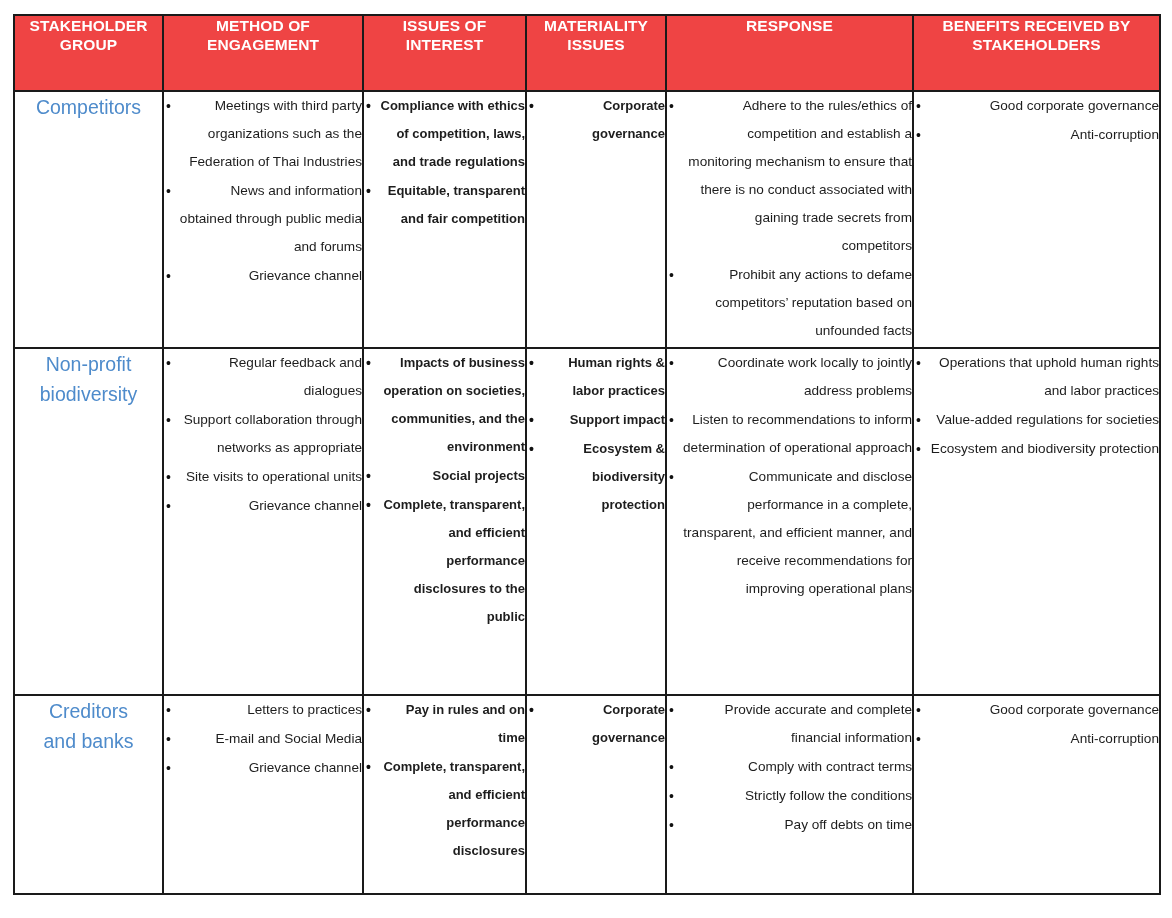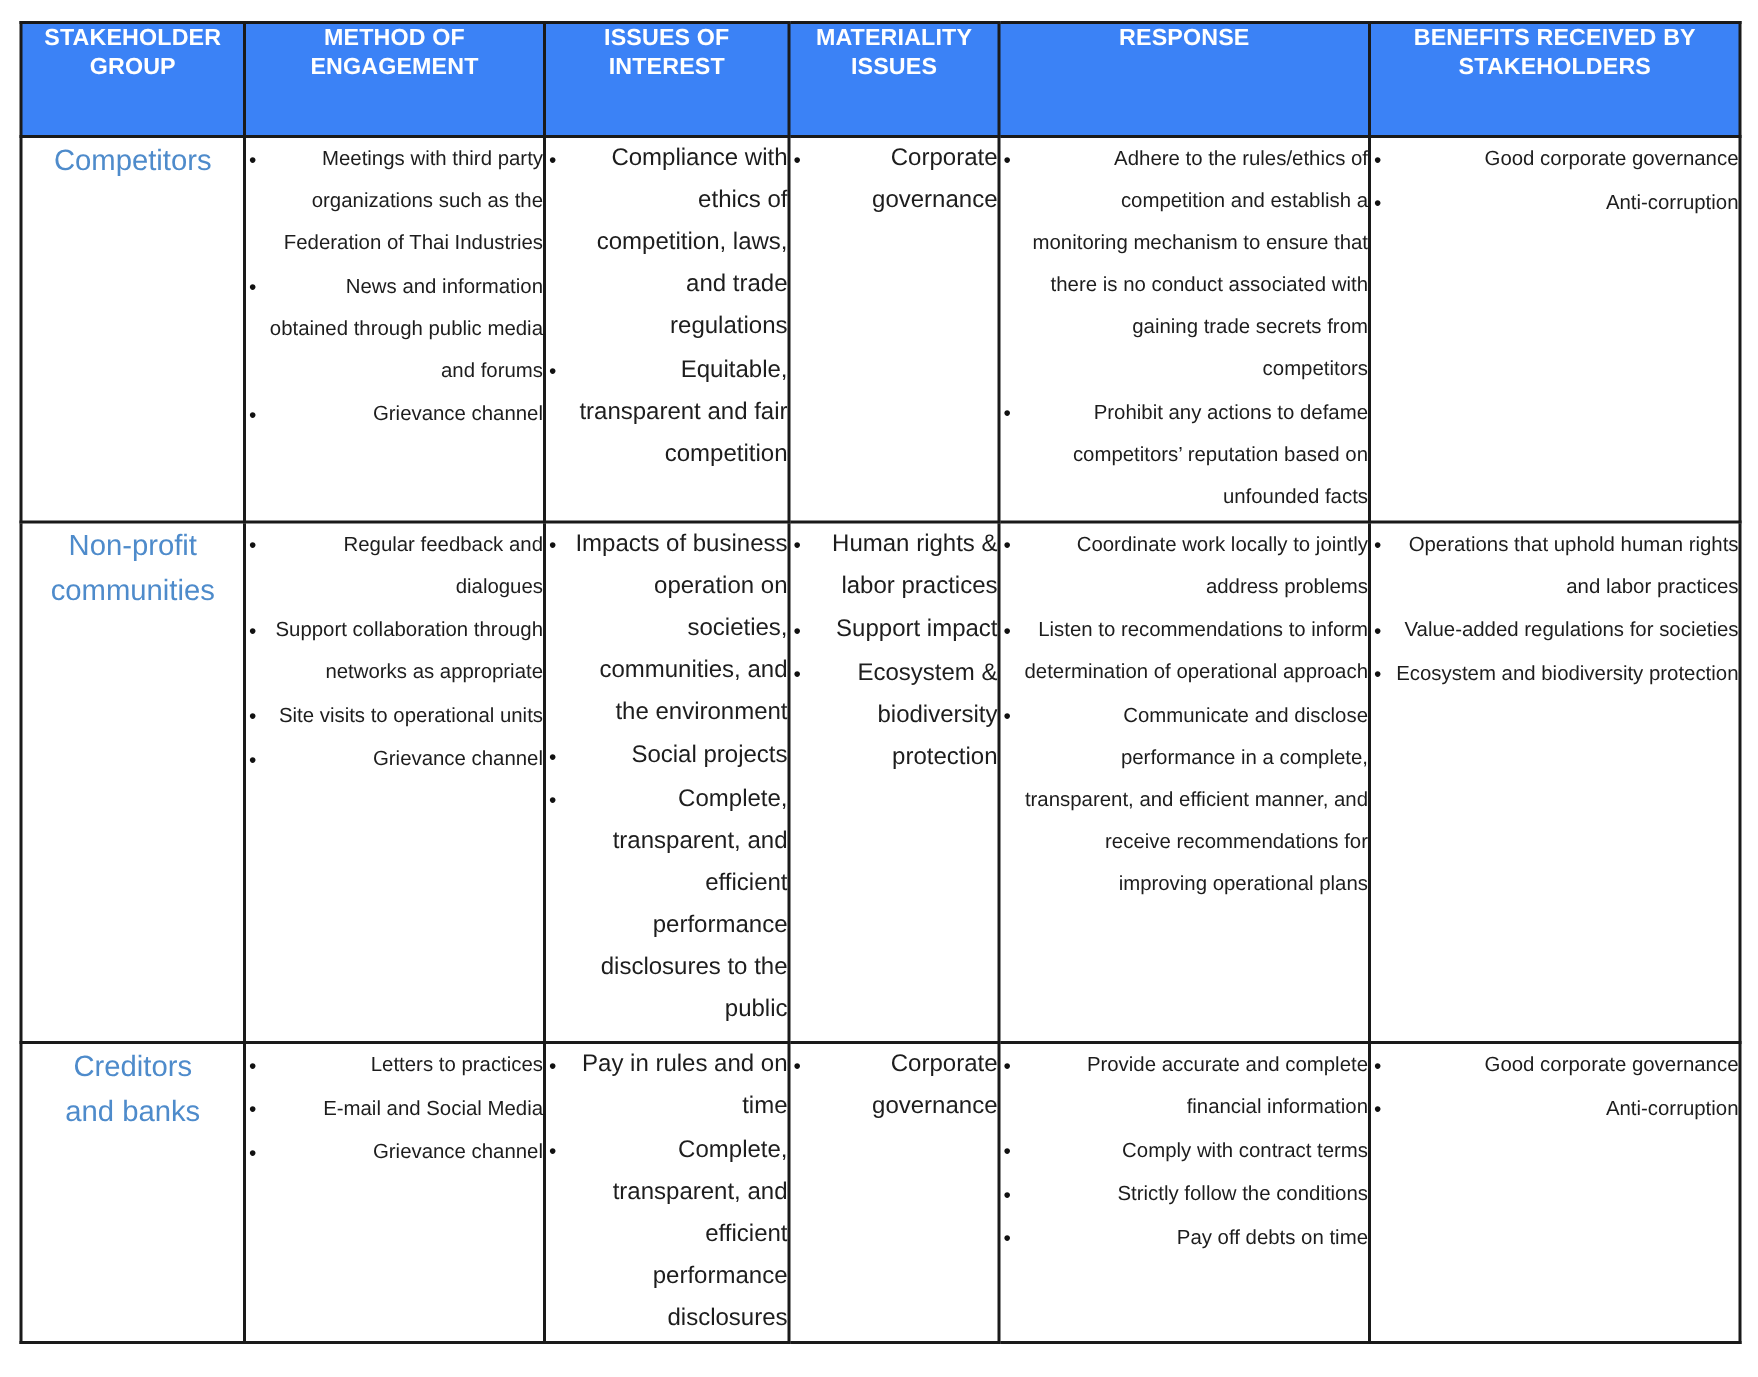--- a/index.html
+++ b/index.html
@@ -30,21 +30,21 @@
     border: 2.5px solid #1a1a1a;
   }
   table.stakeholder-table td,
   table.stakeholder-table th {
     border: 2px solid #1a1a1a;
     vertical-align: top;
     padding: 0;
   }
   
   thead th {
-    background: #3b82f6;
+    background: #ef4444;
     color: #ffffff;
     height: 74px;
     font-size: 15.5px;
     font-weight: bold;
     letter-spacing: 0.1px;
     line-height: 1.25;
     text-align: center;
     vertical-align: middle;
     padding: 2px 4px;
     text-transform: uppercase;
@@ -88,21 +88,21 @@
   ul.bullets > li::before {
     content: "\2022";
     position: absolute;
     left: 2px;
     top: 0;
     font-size: 14px;
     line-height: 28px;
     color: #111111;
   }
   
-  td.narrow ul.bullets > li { font-size: 16px; }
+  td.narrow ul.bullets > li { font-size: 13px; font-weight: bold; }
 
   .row1 td { height: 255px; }
   .row2 td { height: 345px; }
   .row3 td { height: 197px; }
 </style>
 </head>
 <body>
 
 <div class="page">
 
@@ -176,21 +176,21 @@
           <ul class="bullets">
             <li>Good corporate governance</li>
             <li>Anti-corruption</li>
           </ul>
         </td>
       </tr>
 
       <tr class="row2">
         <td class="group-cell">
           <span>Non-profit</span><br>
-          <span>communities</span>
+          <span>biodiversity</span>
         </td>
         <td class="list-cell">
           <ul class="bullets">
             <li>Regular feedback and dialogues</li>
             <li>Support collaboration through networks as appropriate</li>
             <li>Site visits to operational units</li>
             <li>Grievance channel</li>
           </ul>
         </td>
         <td class="list-cell narrow">

